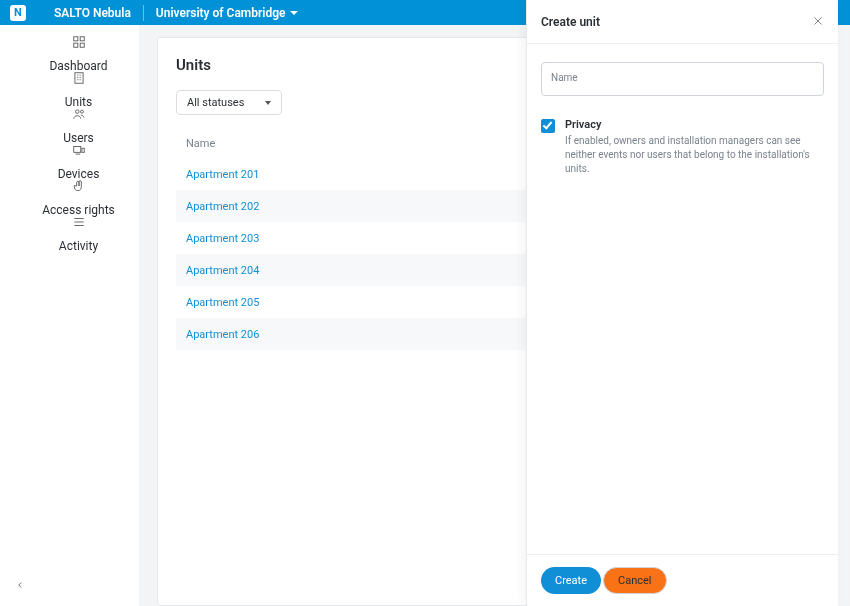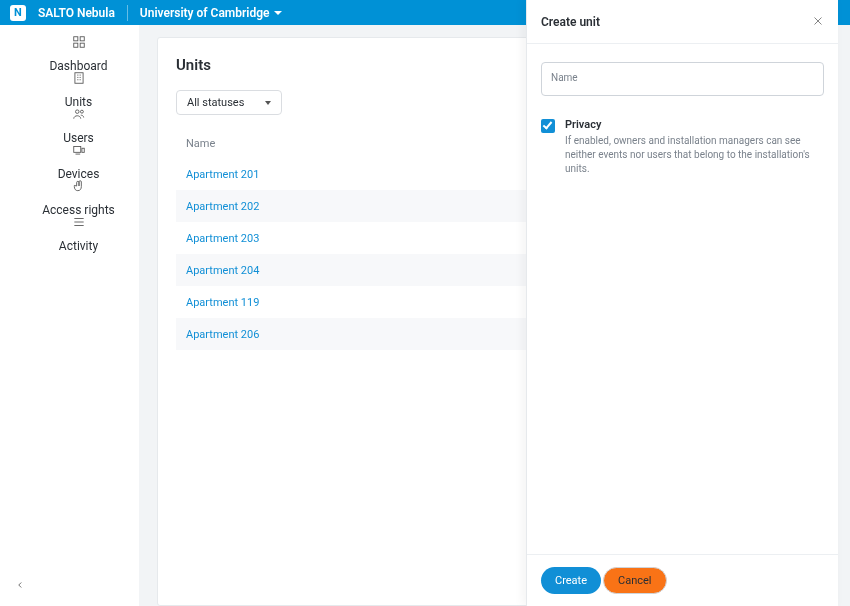--- a/index.html
+++ b/index.html
@@ -1,20 +1,20 @@
 <!DOCTYPE html>
 <html><head>
 <meta charset="utf-8">
 <style>
   *{box-sizing:border-box;margin:0;padding:0;font-family:-apple-system,BlinkMacSystemFont,"Segoe UI",Roboto,Arial,sans-serif;}
   body{width:850px;height:606px;overflow:hidden;background:#fff;position:relative;color:#2a2f35;}
   
   .topbar{height:25px;background:#0091d6;display:flex;align-items:center;padding:0 10px;gap:12px;}
   .brand-badge{width:16px;height:16px;background:#fff;color:#0091d6;border-radius:3px;display:flex;align-items:center;justify-content:center;font-weight:700;font-size:11px;}
-  .brand-name{color:#fff;font-size:12px;font-weight:600;}
+  .brand-name{color:#fff;font-size:12px;font-weight:600;margin-left:16px;}
   .brand-divider{width:1px;height:16px;background:rgba(255,255,255,.4);}
   .installation{display:flex;align-items:center;gap:4px;color:#fff;font-size:12px;font-weight:600;cursor:pointer;}
   .caret-down{width:0;height:0;border-left:4px solid transparent;border-right:4px solid transparent;border-top:4px solid #fff;}
 
   .body-area{display:flex;height:calc(100% - 25px);}
 
   
   .sidebar{width:139px;background:#fff;display:flex;flex-direction:column;padding-top:10px;position:relative;}
   .sidebar-item{display:flex;align-items:center;gap:10px;height:36px;padding-left:15px;font-size:12px;color:#2a2f35;cursor:pointer;border-left:3px solid transparent;flex-direction:column;}
   .sidebar-item.active{background:#eaf5fc;color:#118fd6;border-left:3px solid #118fd6;font-weight:600;}
@@ -169,21 +169,21 @@
             </tr>
             <tr>
               <td><a class="unit-link" href="#">Apartment 203</a></td>
               <td><span class="badge occupied">Occupied</span></td>
             </tr>
             <tr>
               <td><a class="unit-link" href="#">Apartment 204</a></td>
               <td><span class="badge vacant">Vacant</span></td>
             </tr>
             <tr>
-              <td><a class="unit-link" href="#">Apartment 119</a></td>
+              <td><a class="unit-link" href="#">Apartment 205</a></td>
               <td><span class="badge vacant">Vacant</span></td>
             </tr>
             <tr>
               <td><a class="unit-link" href="#">Apartment 206</a></td>
               <td><span class="badge vacant">Vacant</span></td>
             </tr>
           </tbody>
       </table>
     </div>
   </div>

